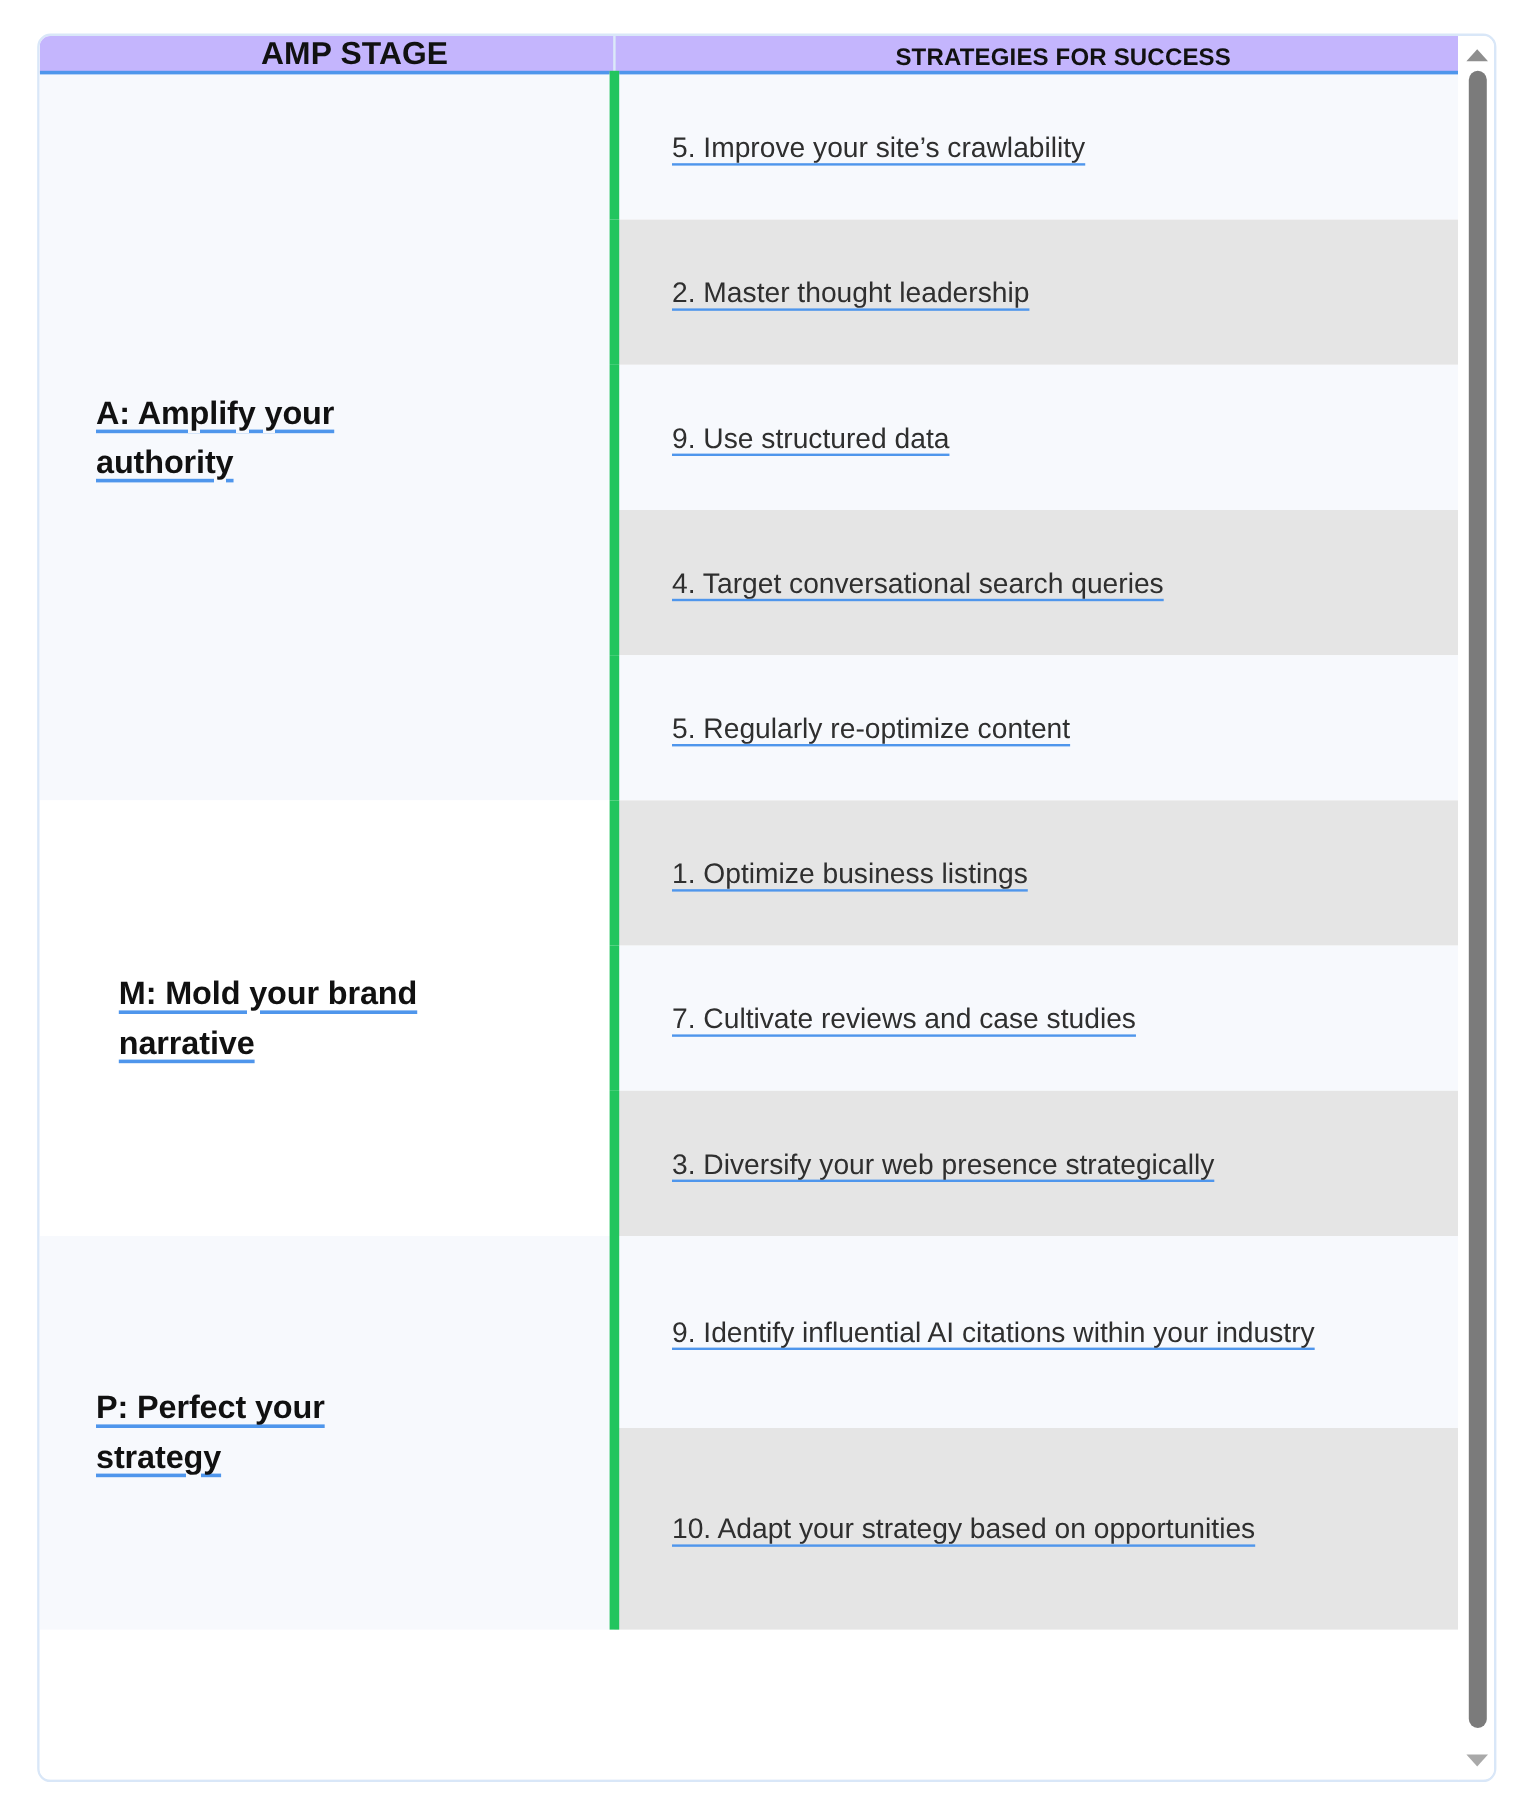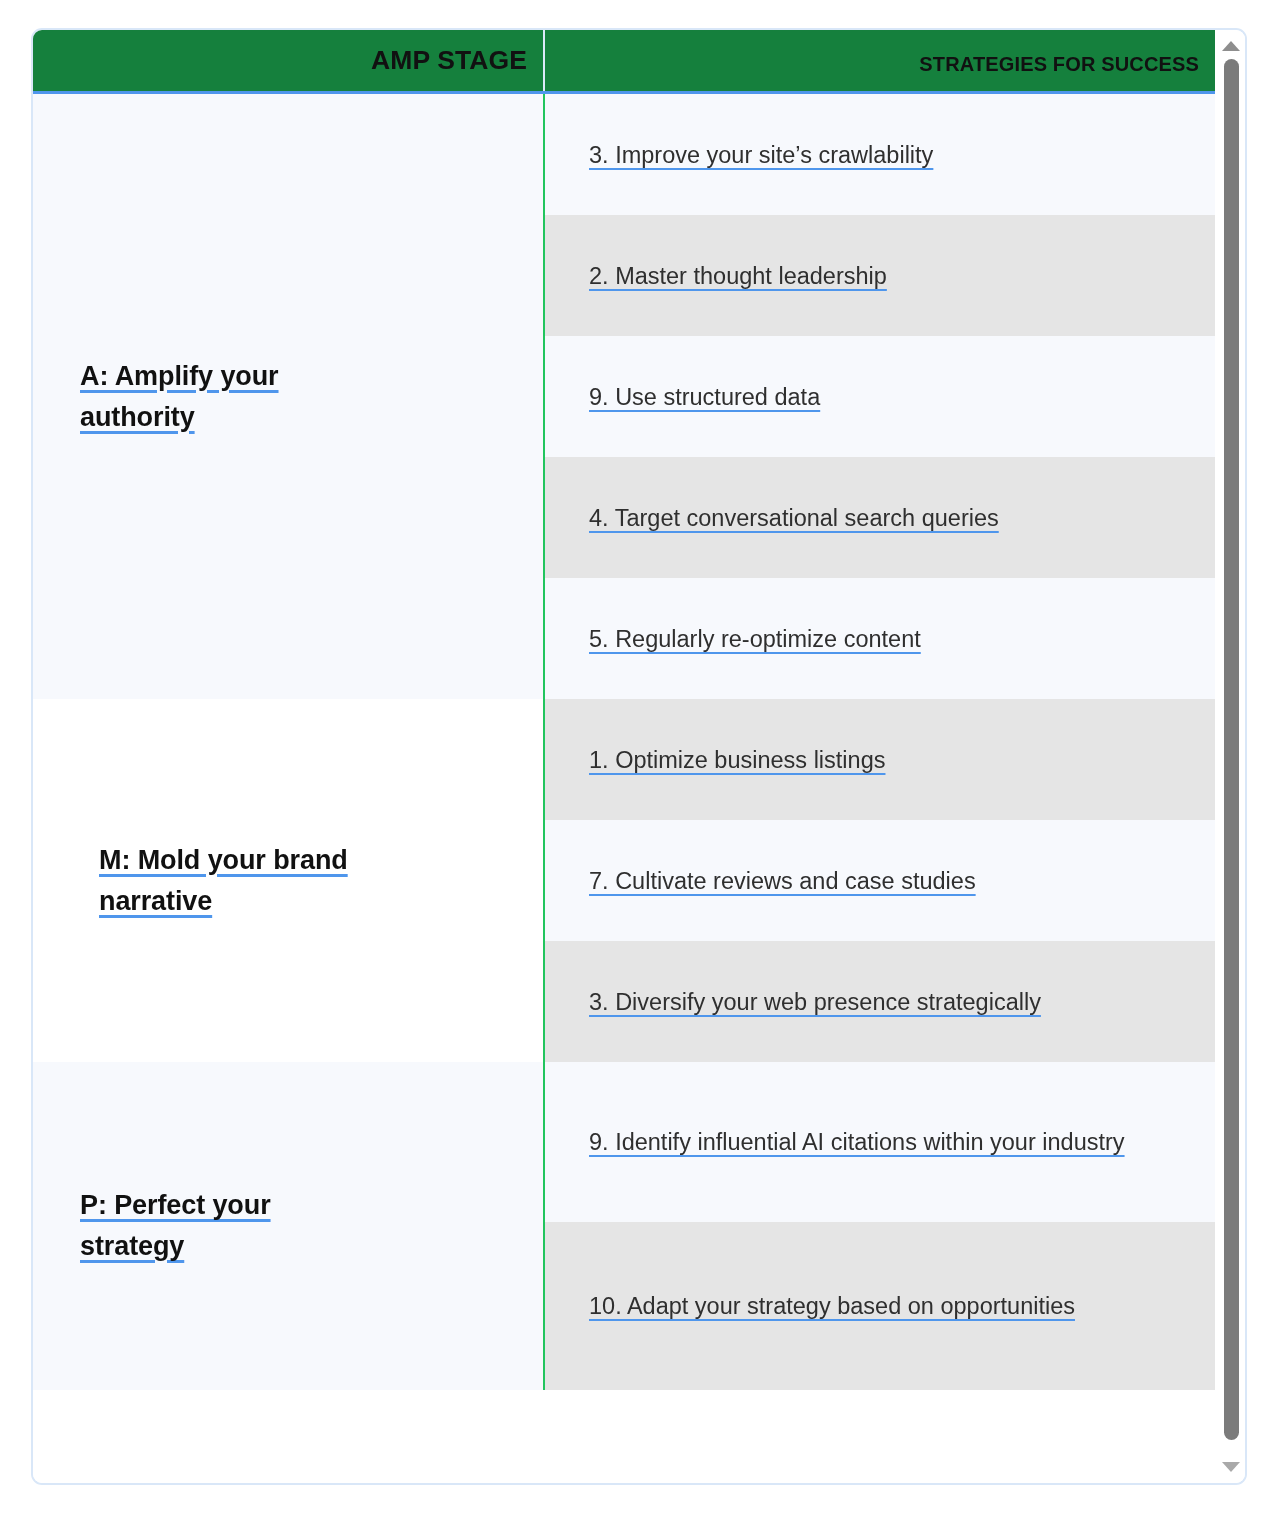--- a/index.html
+++ b/index.html
@@ -43,26 +43,26 @@
   }
 
   .amp-table {
     width: 100%;
     border-collapse: collapse;
     table-layout: fixed;
   }
 
   
   thead th {
-    background: #15803d;
+    background: #c4b5fd;
     border-bottom: 3px solid #4f96ec;
-    padding: 16px;
+    padding: 0;
     margin: 0;
     vertical-align: bottom;
-    text-align: right;
+    text-align: center;
     font-weight: 700;
     color: #141414;
   }
   th.col-stage   { width: 478px; }
   th.col-strat   { width: auto; border-left: 2px solid #dbe9f9; }
 
   .hdr-stage-inner {
     padding: 0 0 62px 47px;
     font-size: 26.5px;
     letter-spacing: 0.1px;
@@ -78,21 +78,21 @@
   }
 
   
   tbody td {
     padding: 0;
     margin: 0;
     vertical-align: middle;
   }
 
   td.stage-cell {
-    border-right: 2px solid #22c55e;
+    border-right: 8px solid #22c55e;
     vertical-align: middle;
   }
   td.stage-cell.shade  { background: #f7f9fd; }
   td.stage-cell.plain  { background: #ffffff; padding-left: 19px; }
 
   .stage-text {
     display: block;
     padding: 0 34px 0 47px;
     font-size: 27px;
     font-weight: 700;
@@ -200,21 +200,21 @@
             </th>
           </tr>
         </thead>
         <tbody>
 
           <tr>
             <td class="stage-cell shade" rowspan="5">
               <span class="stage-text"><span class="u">A: Amplify your</span><br><span class="u">authority</span></span>
             </td>
             <td class="strat-cell shade" style="height:121px">
-              <span class="strat-wrap"><a class="strat-link">3. Improve your site’s crawlability</a></span>
+              <span class="strat-wrap"><a class="strat-link">5. Improve your site’s crawlability</a></span>
             </td>
           </tr>
           <tr>
             <td class="strat-cell" style="height:121px">
               <span class="strat-wrap"><a class="strat-link">2. Master thought leadership</a></span>
             </td>
           </tr>
           <tr>
             <td class="strat-cell shade" style="height:121px">
               <span class="strat-wrap"><a class="strat-link">9. Use structured data</a></span>

